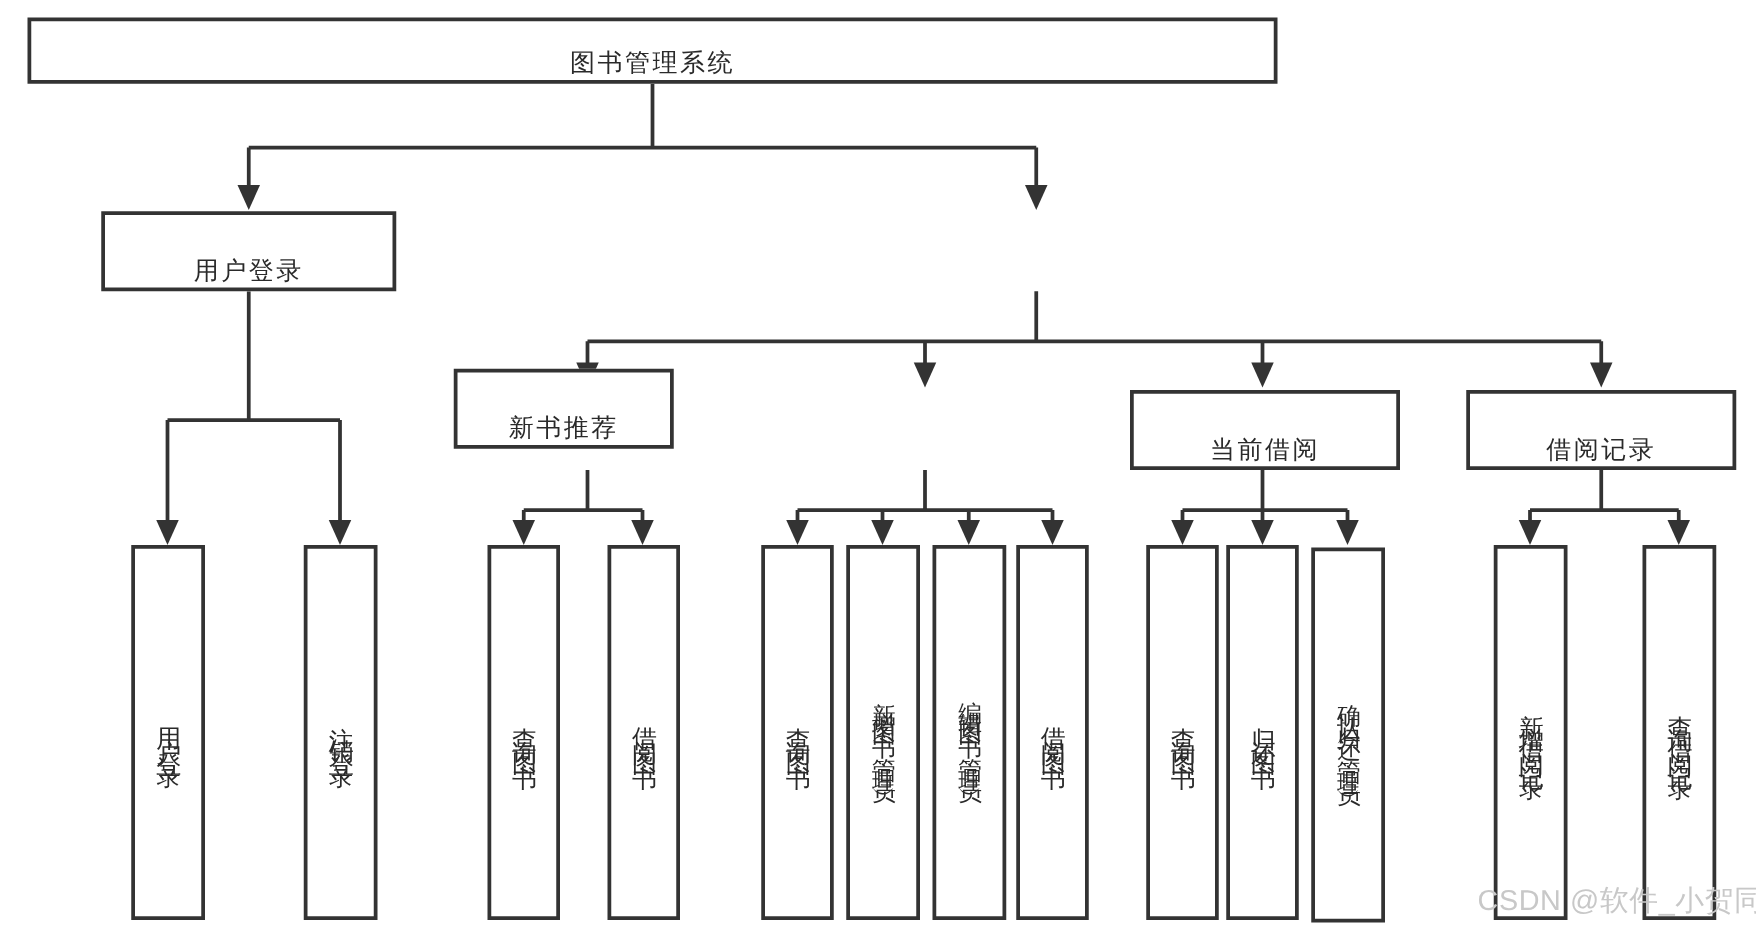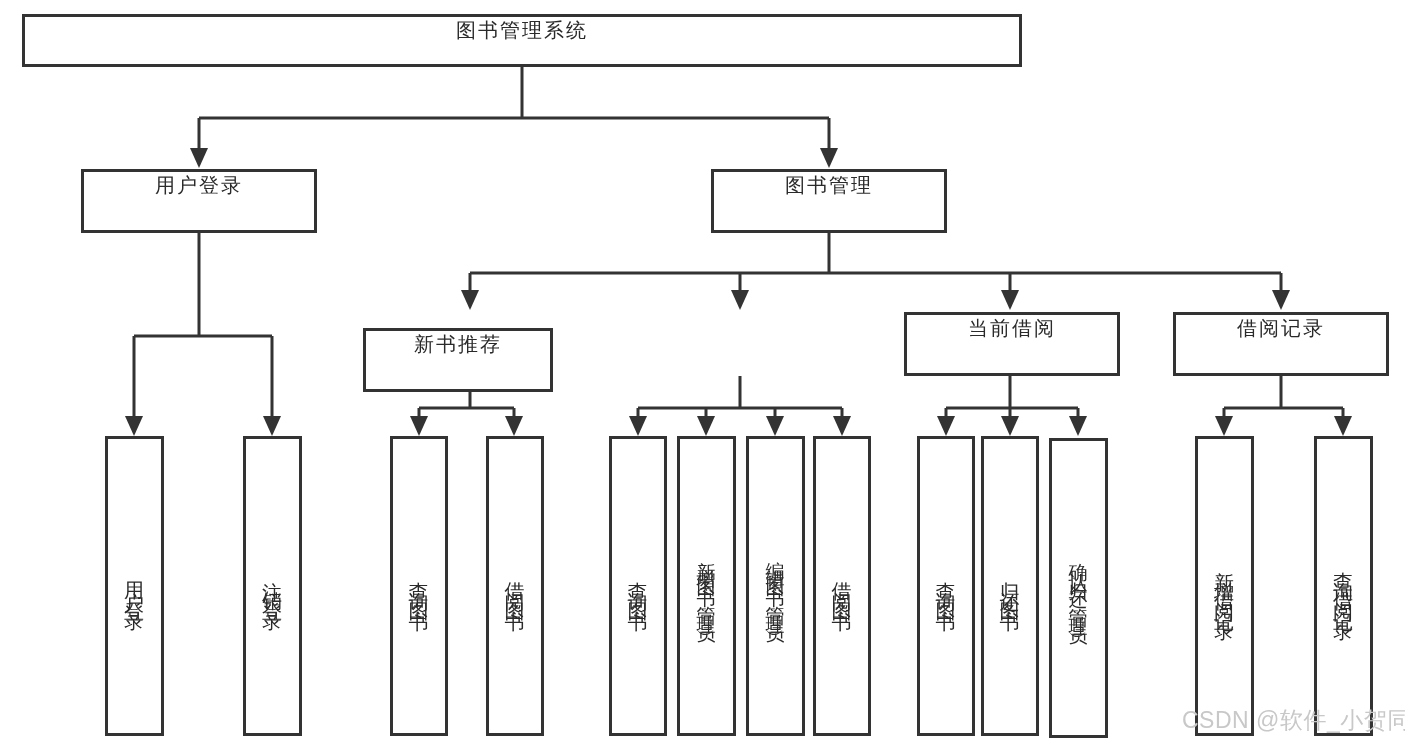--- a/index.html
+++ b/index.html
@@ -5,21 +5,21 @@
   html,body{margin:0;padding:0;}
   body{
     width:1405px;height:747px;position:relative;background:#ffffff;
     font-family:"Liberation Sans","DejaVu Sans",sans-serif;
     color:#2a2a2a;overflow:hidden;
   }
   #stage{position:absolute;left:0;top:0;width:1405px;height:747px;}
   svg.connectors{position:absolute;left:0;top:0;width:1405px;height:747px;z-index:1;}
   .box{
     position:absolute;box-sizing:border-box;background:#ffffff;
-    border:3px solid #333333;display:flex;align-items:flex-start;justify-content:center;
+    border:3px solid #333333;display:flex;align-items:flex-end;justify-content:center;
     z-index:2;font-size:20px;letter-spacing:2px;white-space:nowrap;
   }
   .vbox{
     position:absolute;box-sizing:border-box;background:#ffffff;
     border:3px solid #333333;display:flex;align-items:center;justify-content:center;
     z-index:2;
   }
   .vbox span{
     writing-mode:vertical-rl;text-orientation:mixed;
     font-size:20px;letter-spacing:10px;line-height:1;display:block;
@@ -66,25 +66,22 @@
     </g>
   </svg>
 
   <div class="box" style="left:22px;top:14px;width:1000px;height:53px">
     <span>图书管理系统</span>
   </div>
 
   <div class="box" style="left:81px;top:169px;width:236px;height:64px">
     <span>用户登录</span>
   </div>
-  <div class="box" style="left:711px;top:169px;width:236px;height:64px">
-    <span>图书管理</span>
-  </div>
 
-  <div class="box" style="left:363px;top:328px;width:190px;height:64px">
+  <div class="box" style="left:363px;top:295px;width:176px;height:64px">
     <span>新书推荐</span>
   </div>
   <div class="box" style="left:1173px;top:312px;width:216px;height:64px">
     <span>借阅记录</span>
   </div>
   <div class="box" style="left:904px;top:312px;width:216px;height:64px">
     <span>当前借阅</span>
   </div>
 
   <div class="vbox" style="left:105px;top:436px;width:59px;height:300px">

